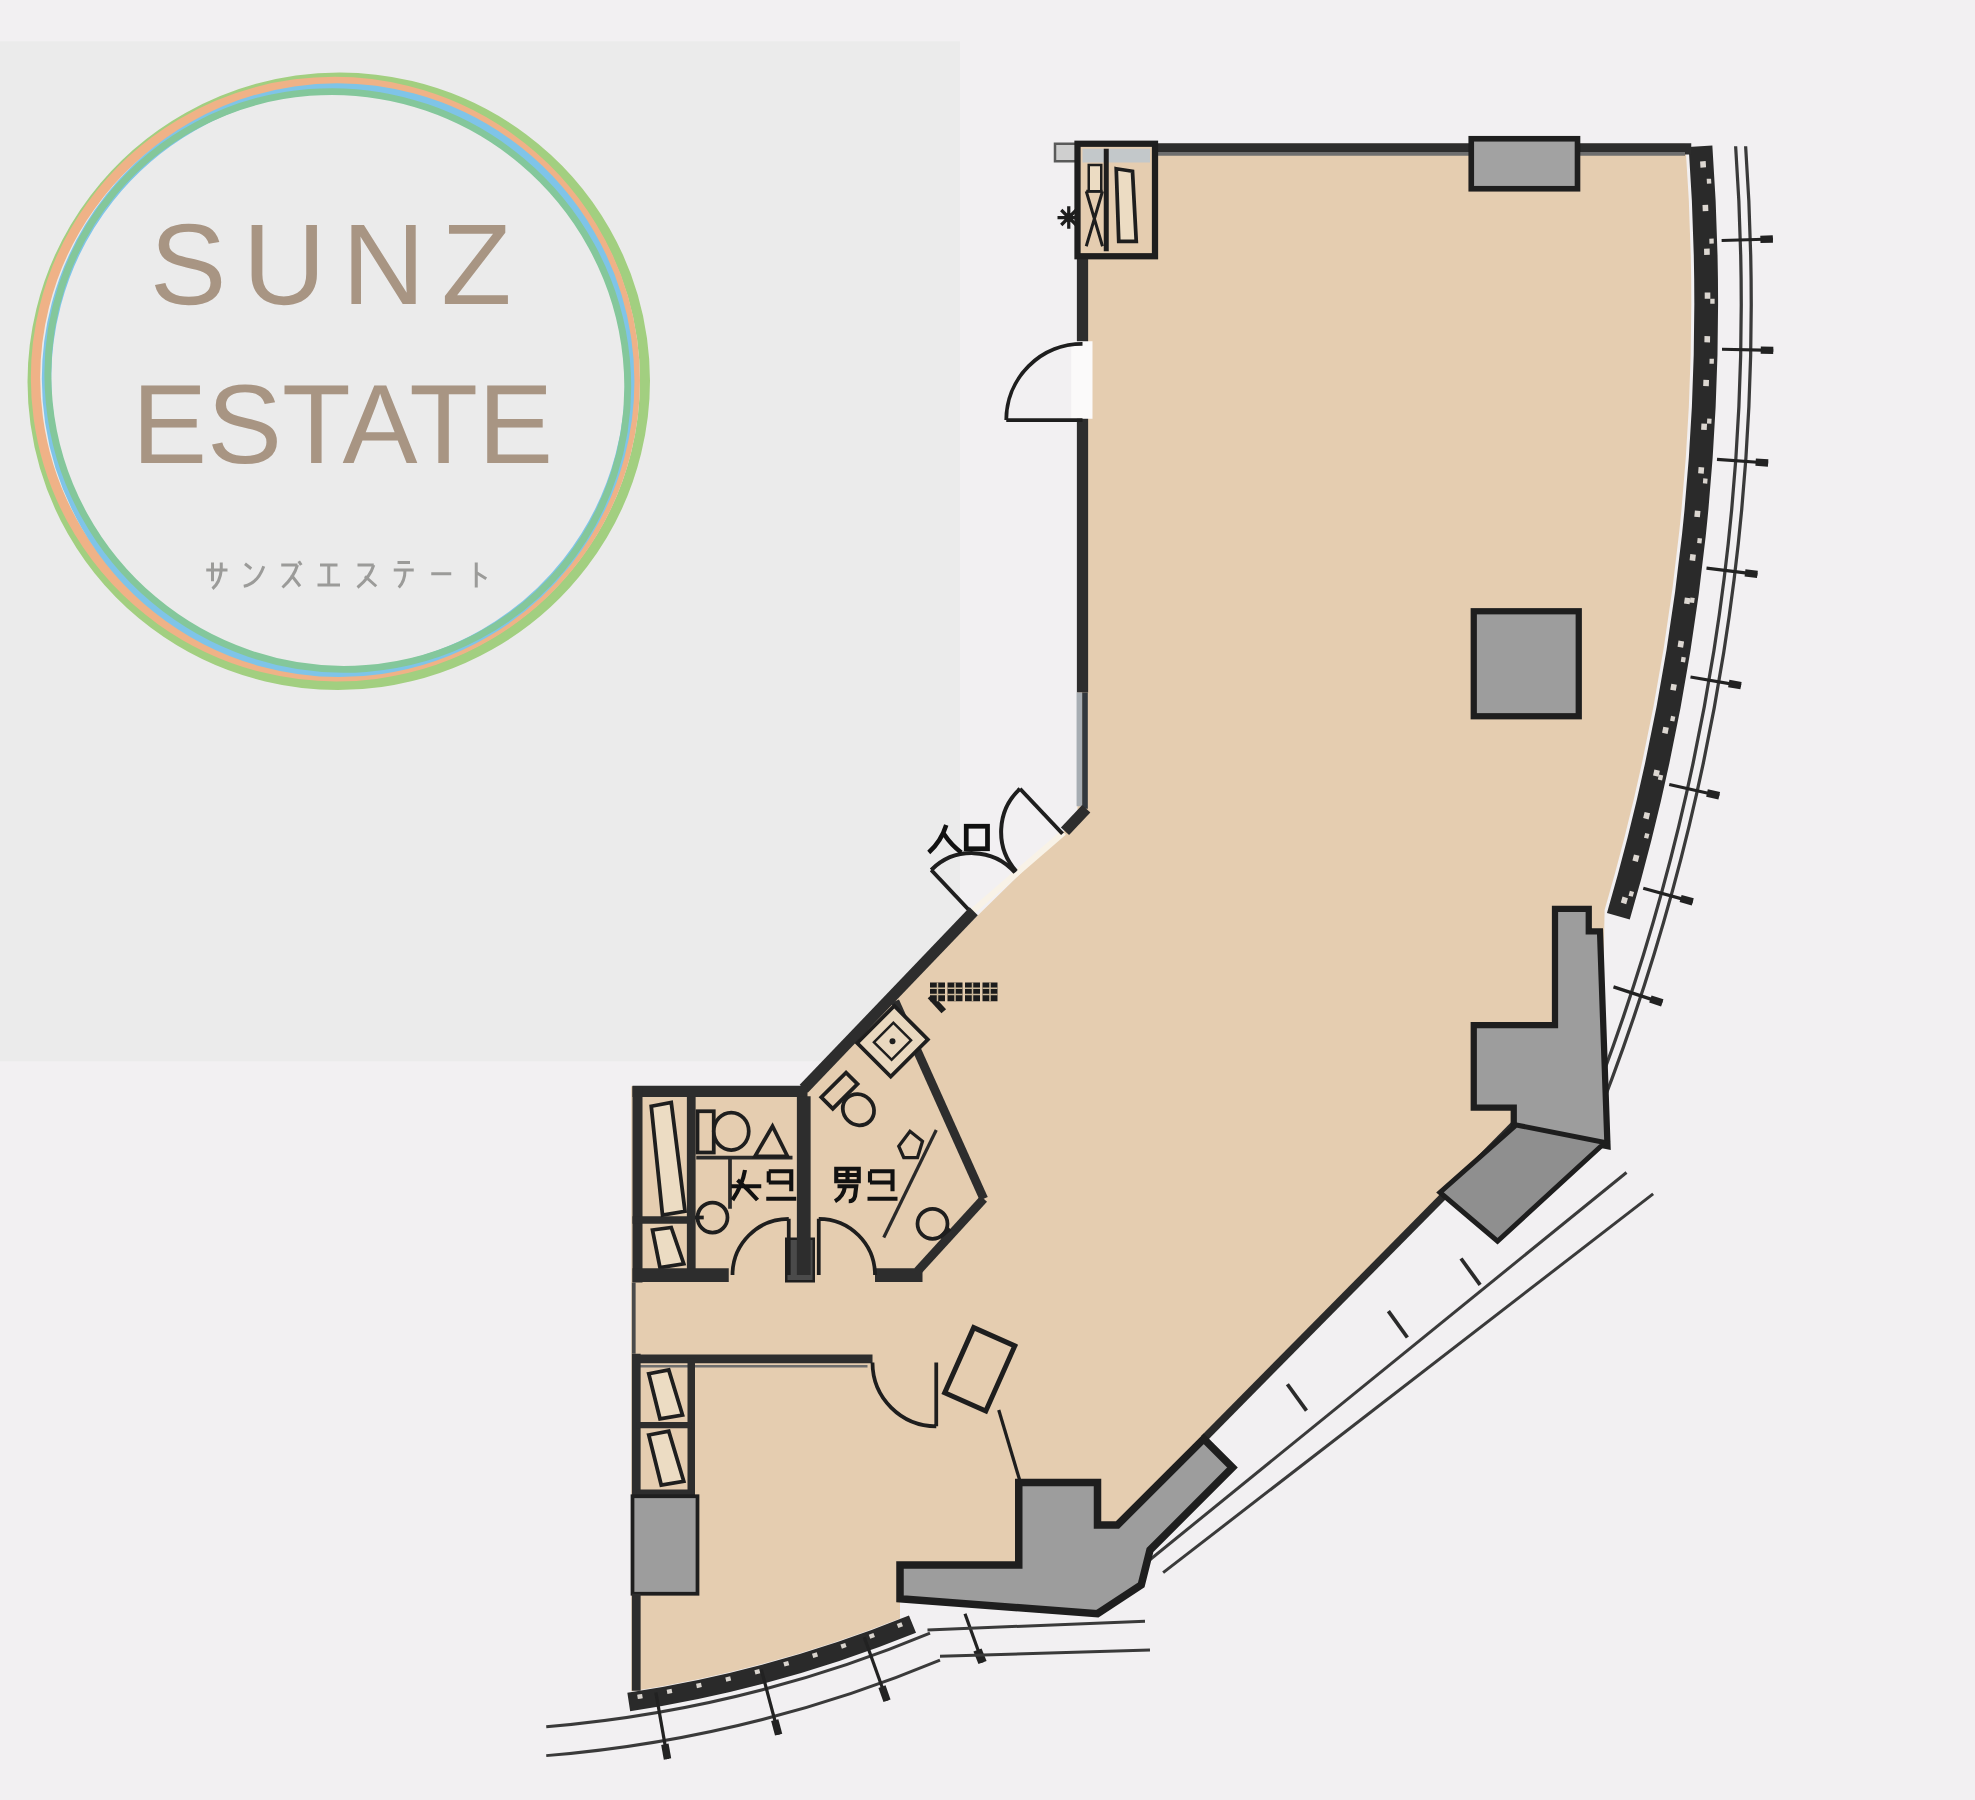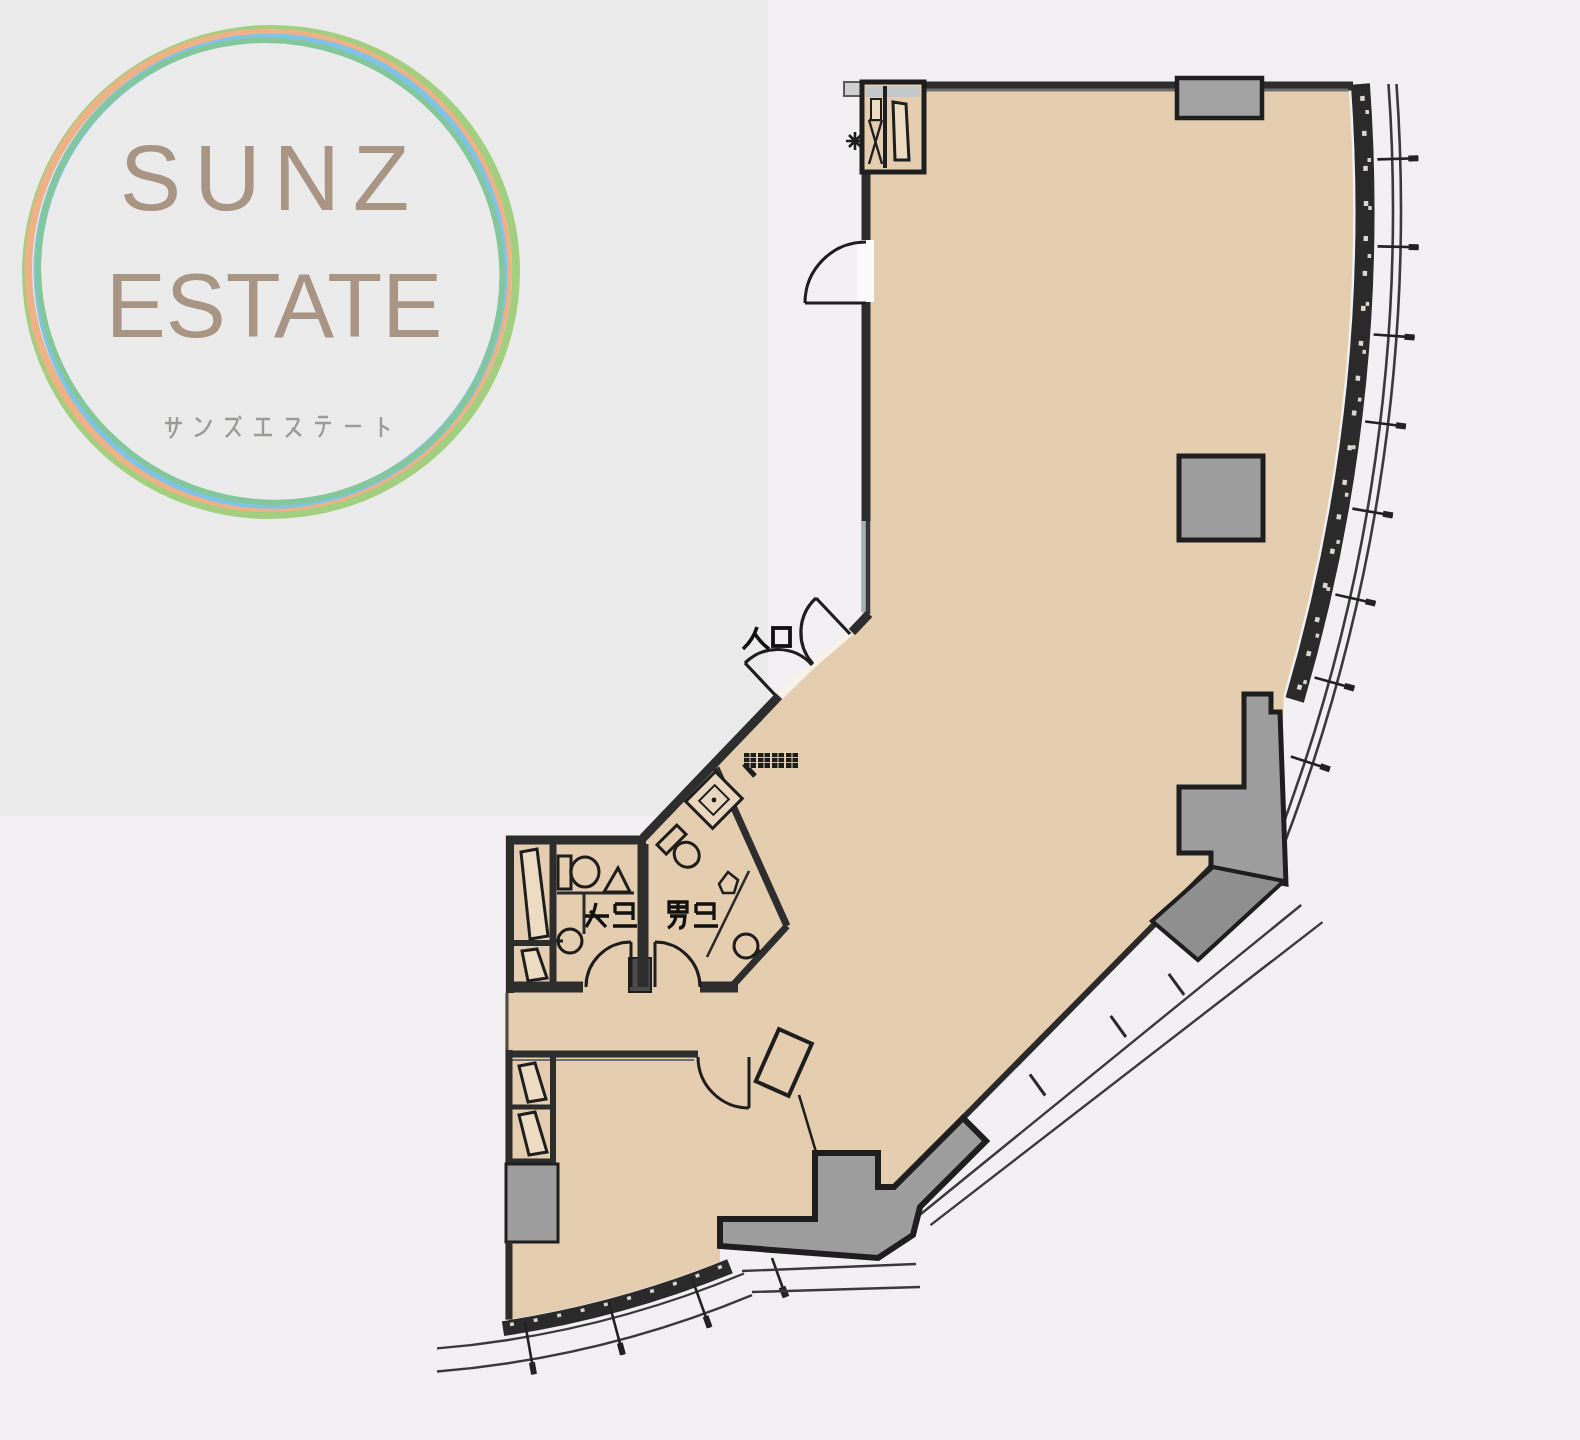--- a/index.html
+++ b/index.html
@@ -1,17 +1,17 @@
 <!DOCTYPE html>
 <html><head>
 <meta charset="utf-8">
 <style>
   html,body{margin:0;padding:0;}
   body{width:1580px;height:1440px;background:#f2f0f2;font-family:"Liberation Sans",sans-serif;overflow:hidden;}
-  .page{position:relative;width:1580px;height:1178px;}
+  .page{position:relative;width:1580px;height:1178px;margin-top:33px;}
 </style>
 </head>
 <body>
 <div class="page">
 
 <div style="position:absolute;left:0;top:0;width:768px;height:816px;background:#ebebeb;"></div>
 <svg width="1580" height="1440" viewBox="0 0 1580 1440" style="position:absolute;left:0;top:0;">
 
 <g transform="rotate(-8 271 272)">
         <ellipse cx="271" cy="272" rx="245" ry="243" fill="none" stroke="#a2cf80" stroke-width="8"></ellipse>

